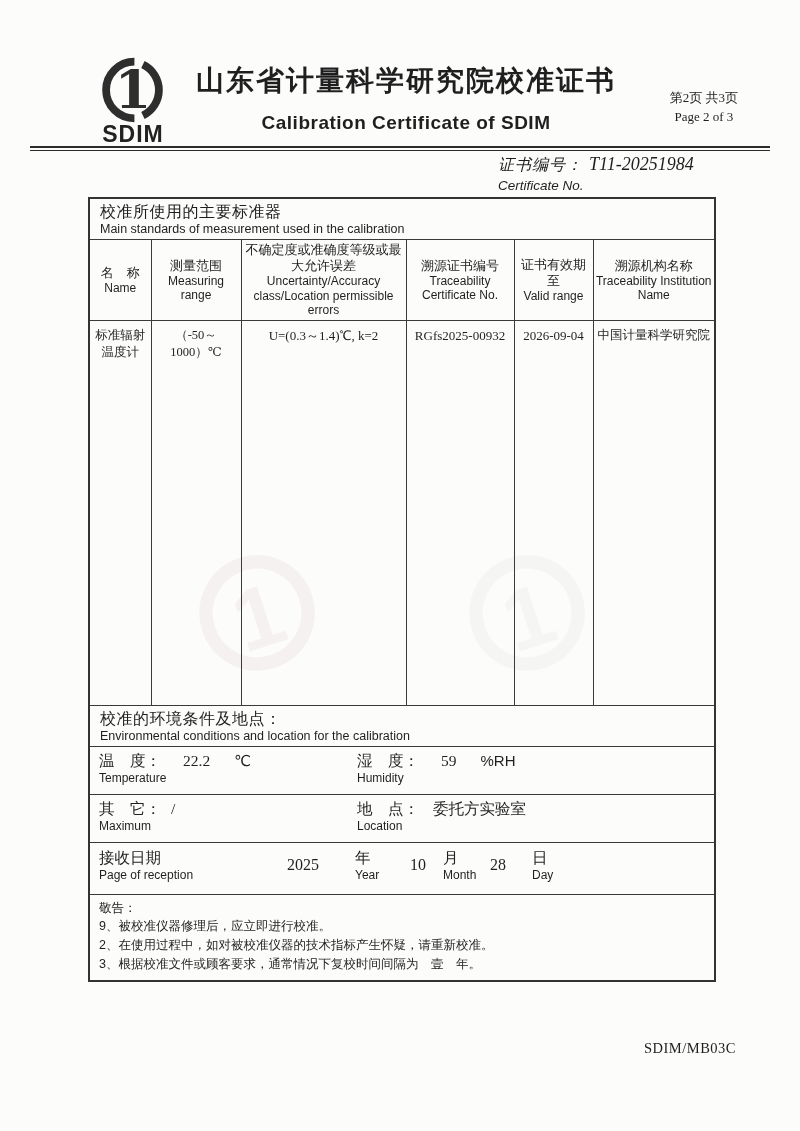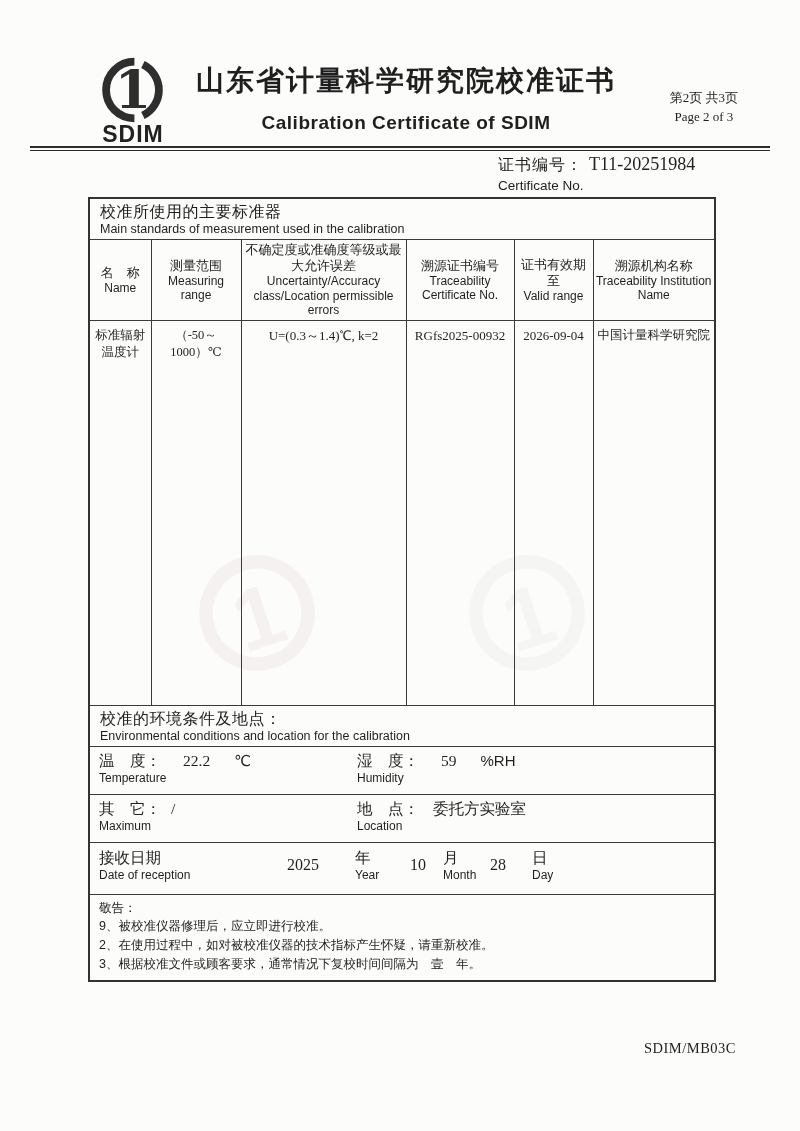--- a/index.html
+++ b/index.html
@@ -27,21 +27,21 @@
 
   .pageinfo-block { position: absolute; right: 62px; top: 88px; text-align: center; line-height: 19px; }
   .pageinfo-zh { font-size: 13px; font-family: "Liberation Serif", serif; }
   .pageinfo-en { font-size: 13px; font-family: "Liberation Serif", serif; }
 
   .header-rule {
     position: absolute; left: 30px; top: 146px; width: 740px; height: 5px;
     border-top: 2px solid #2c2c2c; border-bottom: 1px solid #2c2c2c;
   }
 
-  .certno-block { position: absolute; left: 498px; top: 154px; width: 230px; }
+  .certno-block { position: absolute; left: 498px; top: 154px; width: 230px; font-style: italic; }
   .certno-line1 { font-size: 16px; white-space: nowrap; }
   .certno-label-zh { letter-spacing: 1px; }
   .certno-value { font-family: "Liberation Serif", serif; font-size: 18px; margin-left: 6px; }
   .certno-line2 { font-size: 13.5px; margin-top: 2px; }
 
   
   .main-table {
     position: absolute; left: 88px; top: 197px;
     width: 626px; border-collapse: collapse; table-layout: fixed;
     border: 2px solid #333;
@@ -230,21 +230,21 @@
           </div>
         </div>
       </td>
     </tr>
 
     <tr>
       <td colspan="6" class="recv-cell">
         <div class="recv-flex">
           <div class="recv-seg" style="width:188px">
             <div class="zh">接收日期</div>
-            <div class="en">Date of reception</div>
+            <div class="en">Page of reception</div>
           </div>
           <div class="recv-num" style="width:68px">2025</div>
           <div class="recv-seg" style="width:55px">
             <div class="zh">年</div>
             <div class="en">Year</div>
           </div>
           <div class="recv-num" style="width:33px">10</div>
           <div class="recv-seg" style="width:47px">
             <div class="zh">月</div>
             <div class="en">Month</div>

